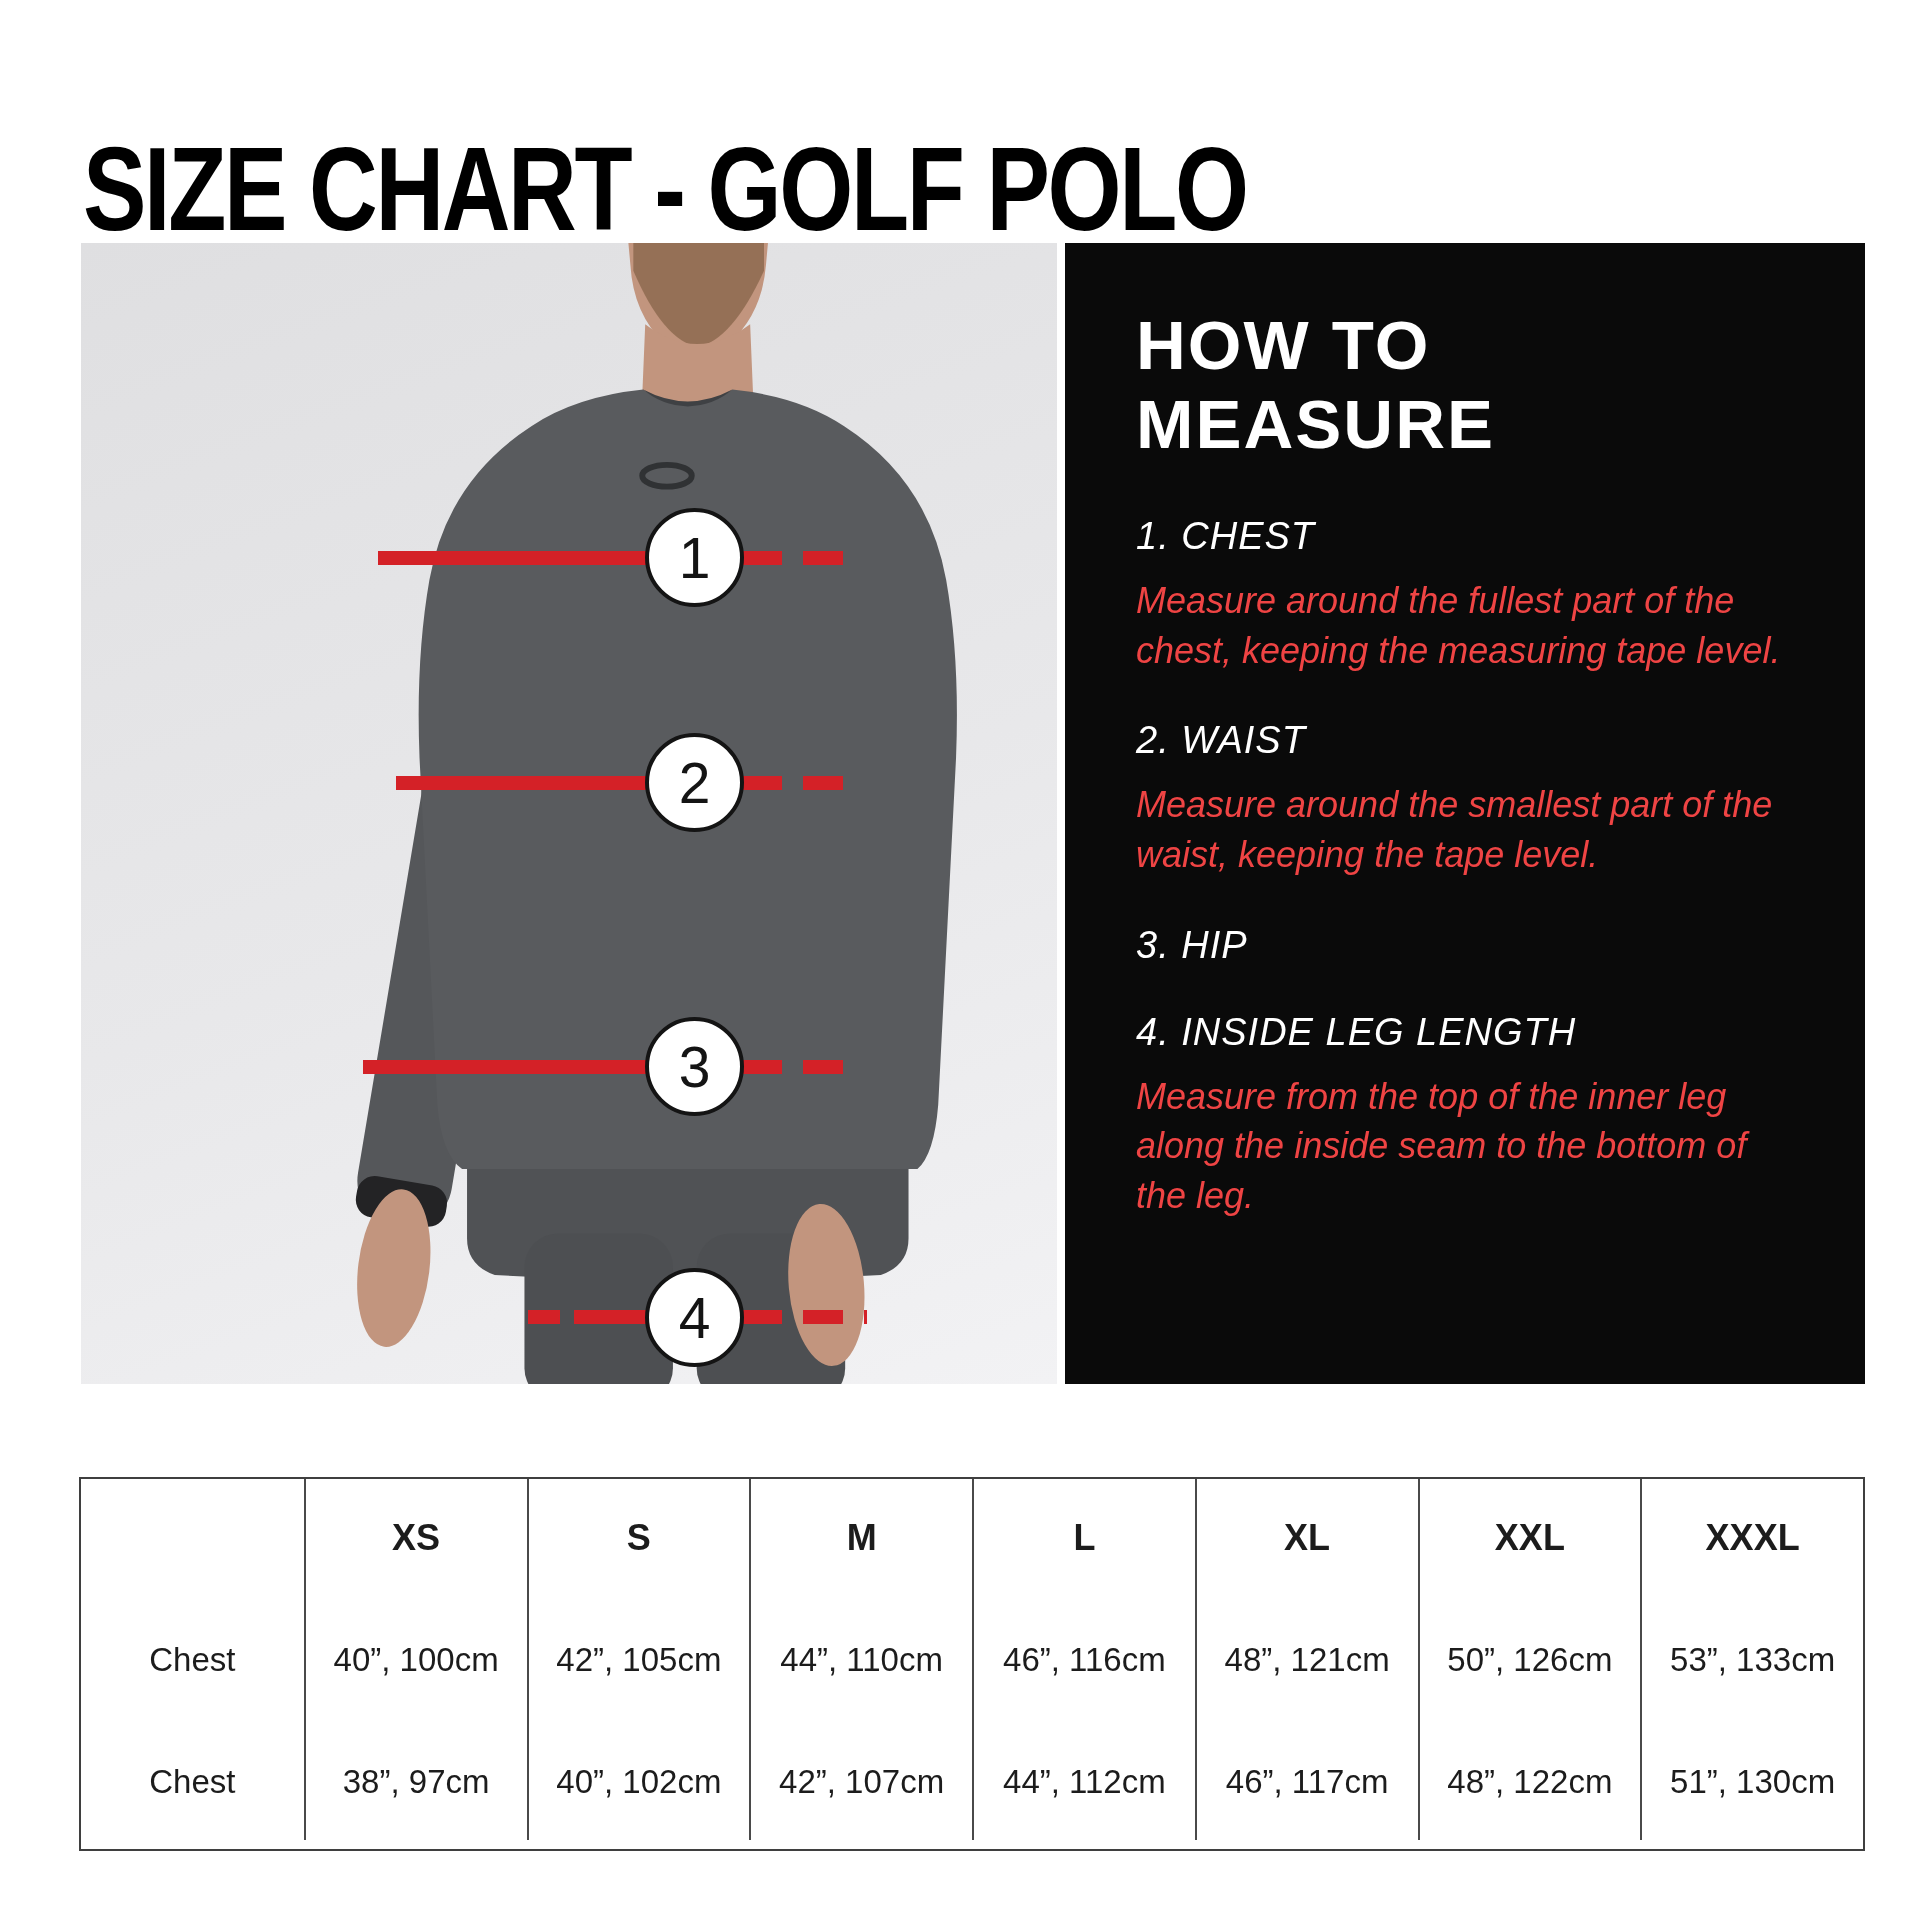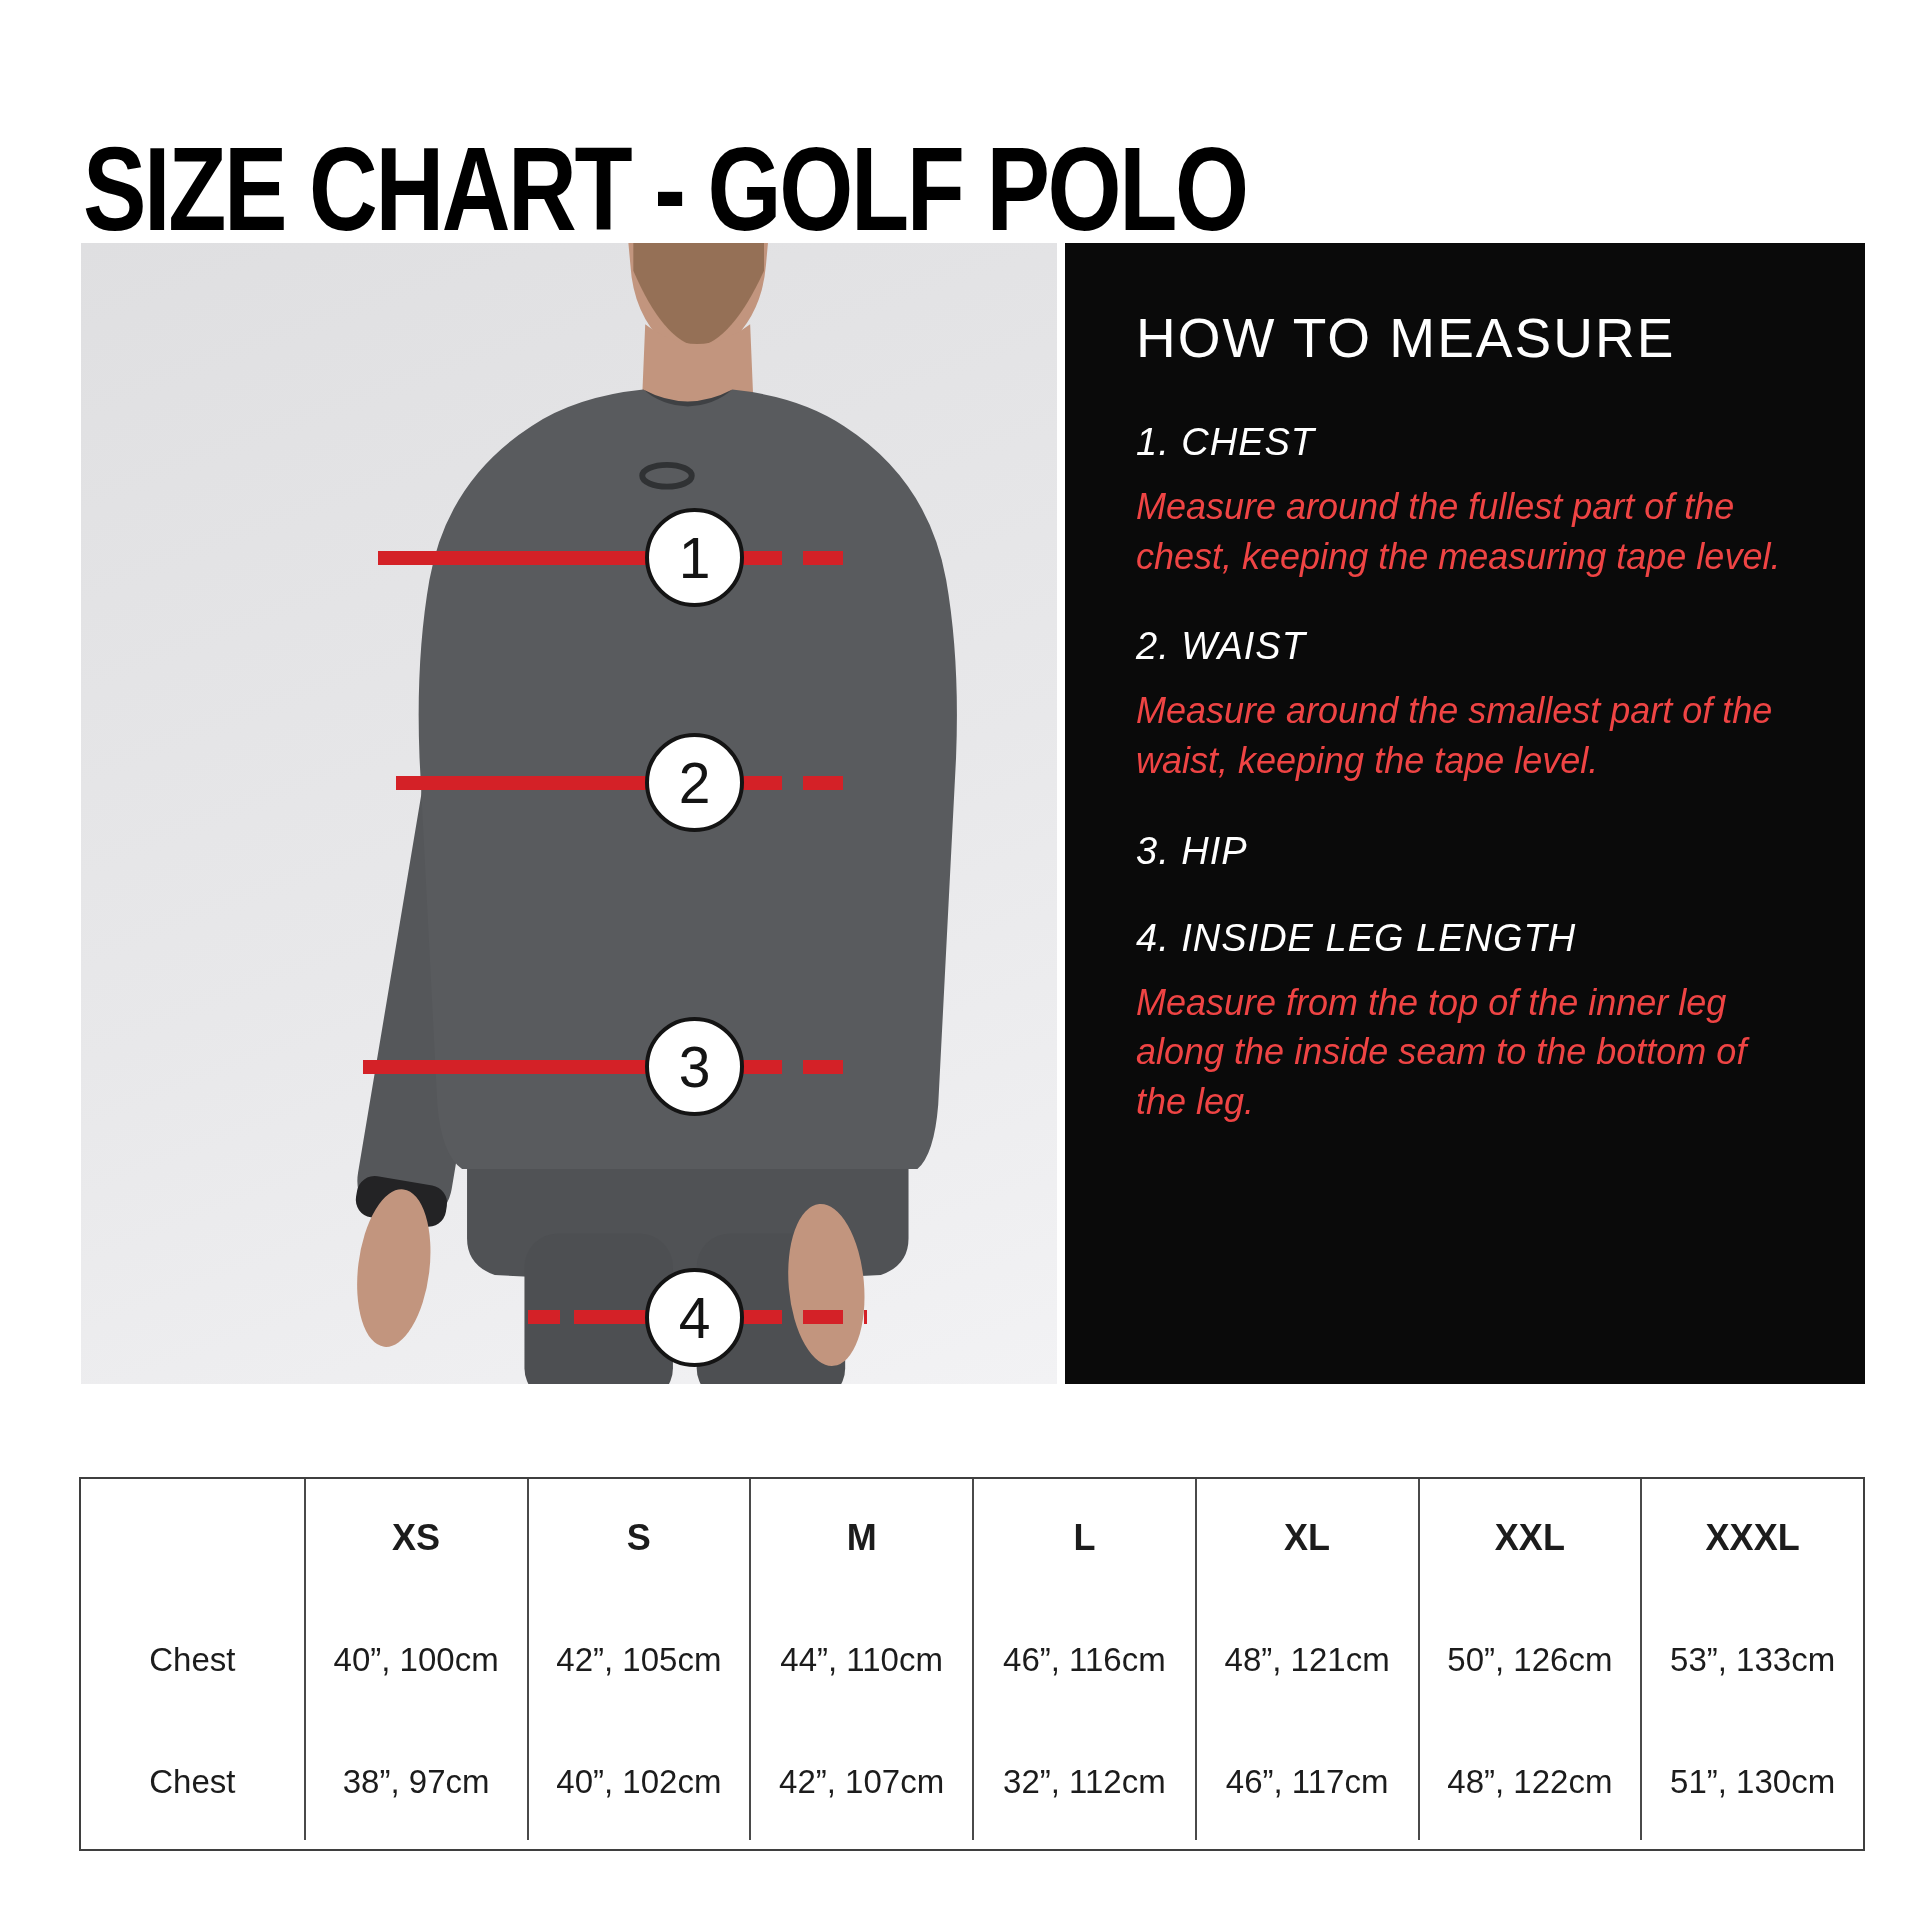--- a/index.html
+++ b/index.html
@@ -35,21 +35,21 @@
     font-size:57px;color:#141414;
   }
 
   
   .measure-panel{
     position:absolute;left:1065px;top:243px;width:800px;height:1141px;
     background:#0a0a0a;color:#ffffff;box-sizing:border-box;
     padding:63px 69px 40px 71px;
   }
   .measure-panel h2{
-    margin:0 0 51px 0;font-size:55px;font-weight:400;letter-spacing:2px;
+    margin:0 0 51px 0;font-size:69px;font-weight:700;letter-spacing:2px;
   }
   .measure-section{margin:2px 0 44px 0;font-style:italic;}
   .measure-section .sec-title{
     font-size:38px;font-weight:400;letter-spacing:1px;margin:0 0 18px 0;
   }
   .measure-section .sec-body{
     font-size:36px;font-weight:400;line-height:1.38;color:#ef4444;margin:0;
     max-width:657px;
   }
 
@@ -167,18 +167,18 @@
   <div class="cell">44”, 110cm</div>
   <div class="cell">46”, 116cm</div>
   <div class="cell">48”, 121cm</div>
   <div class="cell">50”, 126cm</div>
   <div class="cell">53”, 133cm</div>
 
   <div class="cell">Chest</div>
   <div class="cell">38”, 97cm</div>
   <div class="cell">40”, 102cm</div>
   <div class="cell">42”, 107cm</div>
-  <div class="cell">32”, 112cm</div>
+  <div class="cell">44”, 112cm</div>
   <div class="cell">46”, 117cm</div>
   <div class="cell">48”, 122cm</div>
   <div class="cell">51”, 130cm</div>
 </div>
 
 
 </body></html>

